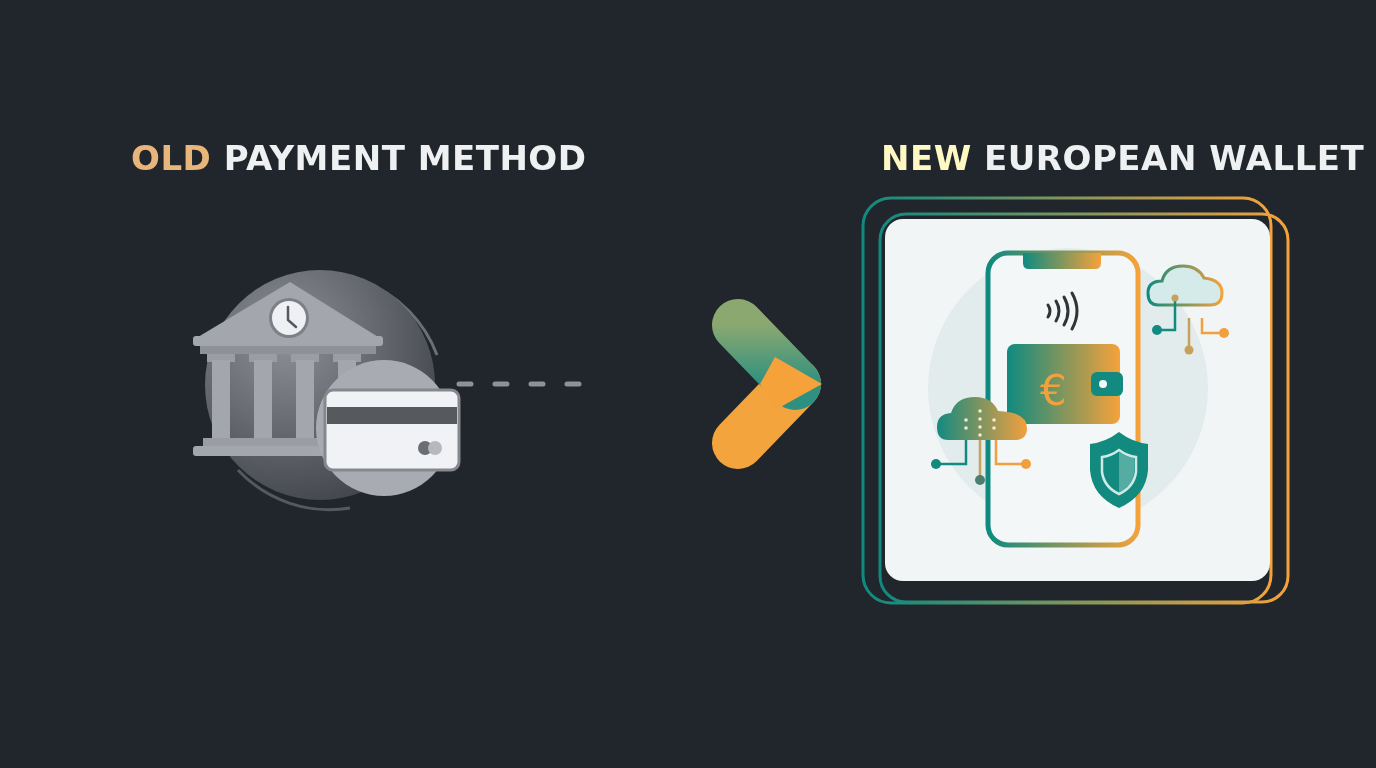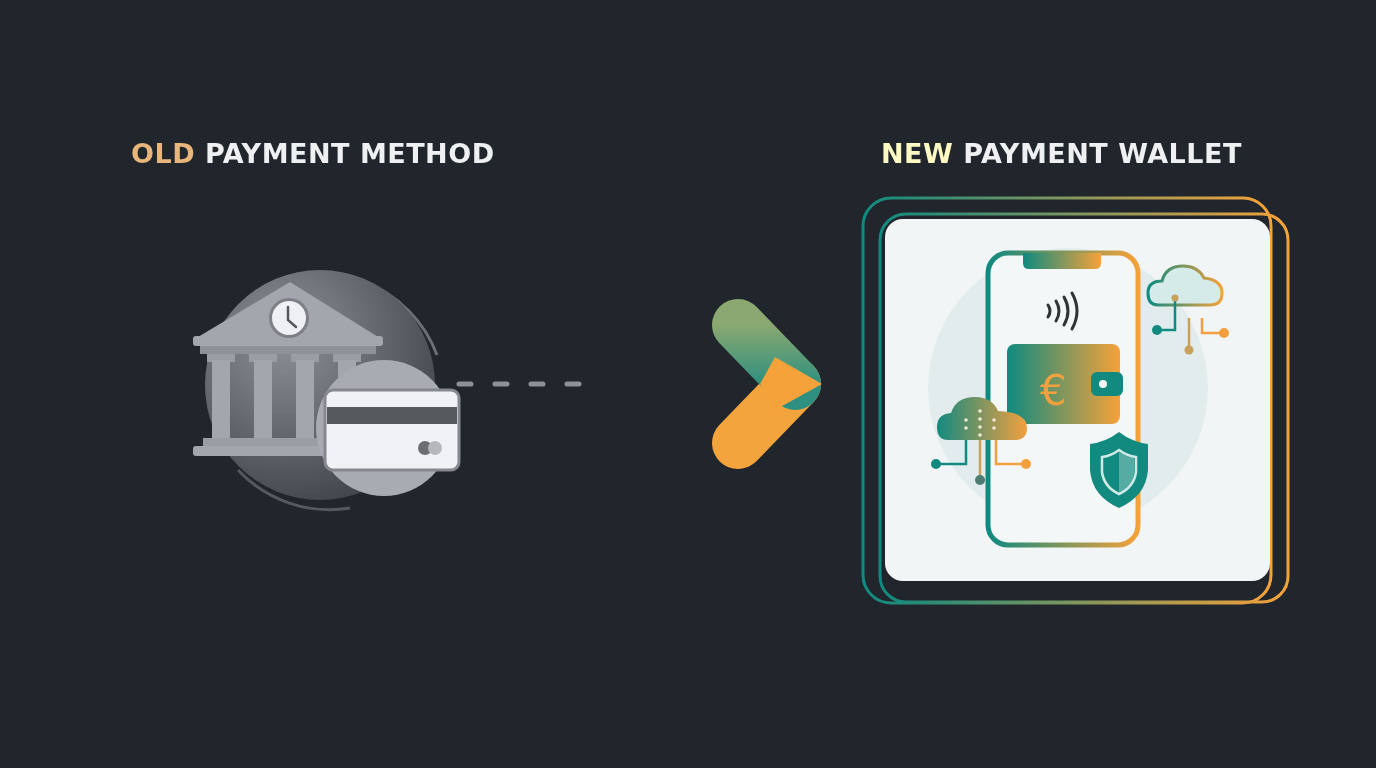--- a/index.html
+++ b/index.html
@@ -4,38 +4,38 @@
 <style>
   html, body { margin:0; padding:0; }
   body {
     width:1376px; height:768px; overflow:hidden;
     background:#20262b;
     font-family:"DejaVu Sans", sans-serif;
     position:relative;
   }
   .title {
     position:absolute; top:138px;
-    font-size:27px; font-weight:bold; letter-spacing:0.5px;
+    font-size:34px; font-weight:bold; letter-spacing:0.5px;
     color:#eef0f2; white-space:nowrap;
   }
   .title .accent-old { color:#e8b57a; }
   .title .accent-new { color:#fef9c3; }
   #old-title { left:131px; }
   #new-title { left:881px; }
   svg.layer { position:absolute; left:0; top:0; }
 </style>
 </head>
 <body>
 
 <div id="old-title" class="title">
   <span class="accent-old">OLD</span><span> PAYMENT METHOD</span>
 </div>
 
 <div id="new-title" class="title">
-  <span class="accent-new">NEW</span><span> PAYMENT WALLET</span>
+  <span class="accent-new">NEW</span><span> EUROPEAN WALLET</span>
 </div>
 
 <svg class="layer" width="1376" height="768" viewBox="0 0 1376 768">
   <defs>
     <linearGradient id="tealOrange" x1="0" y1="0" x2="1" y2="0">
       <stop offset="0" stop-color="#0f8a80"></stop>
       <stop offset="1" stop-color="#f5a23a"></stop>
     </linearGradient>
     <linearGradient id="tealOrangeDiag" x1="0" y1="0" x2="1" y2="1">
       <stop offset="0" stop-color="#0f8a80"></stop>

